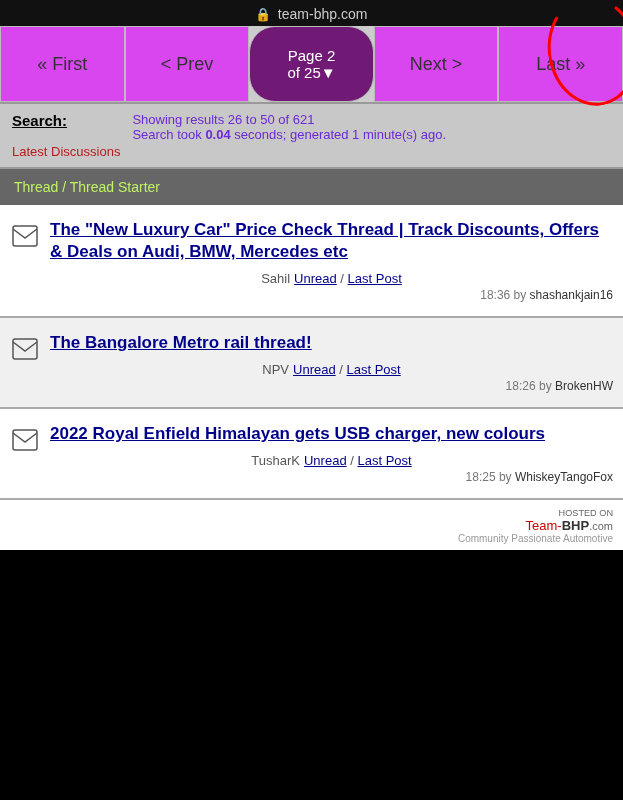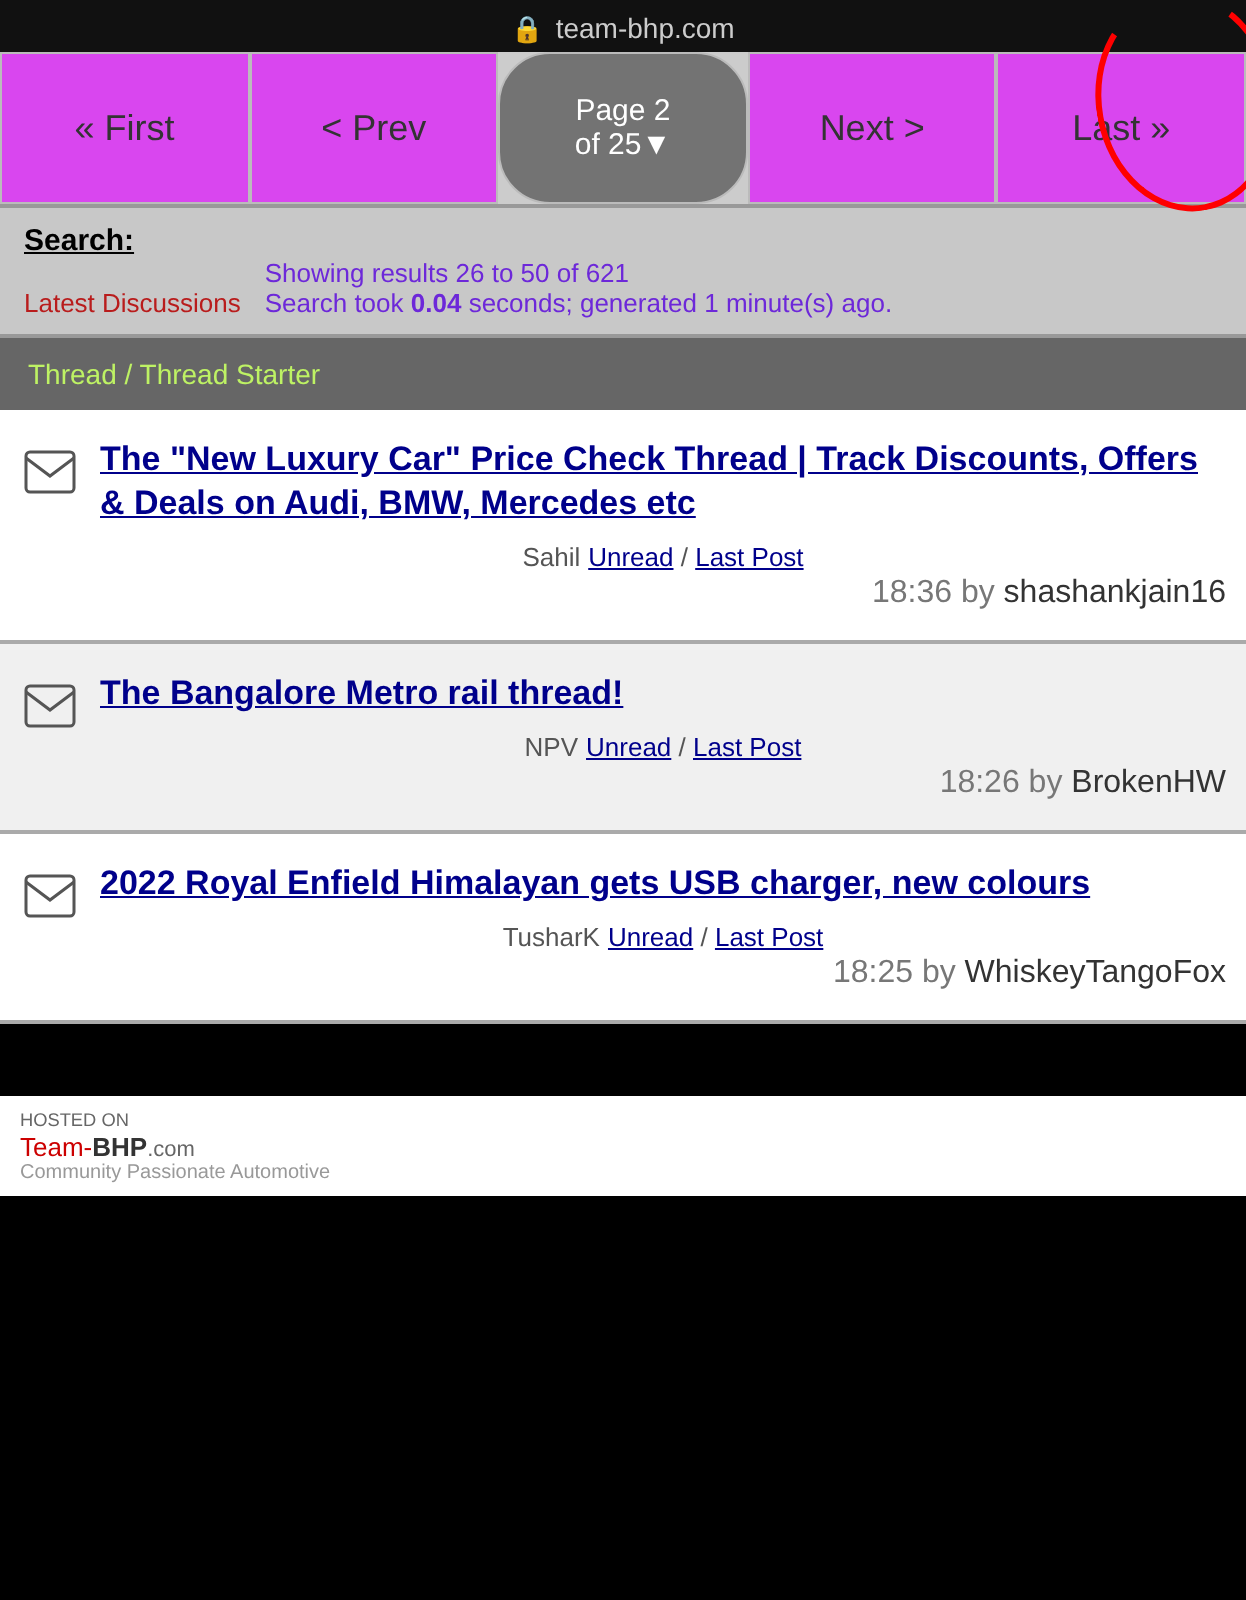--- a/index.html
+++ b/index.html
@@ -42,21 +42,21 @@
       cursor: pointer;
       background: #d946ef;
       border: 1px solid #bbb;
       font-weight: normal;
       text-decoration: none;
       display: flex;
       align-items: center;
       justify-content: center;
     }
     .page-btn.current {
-      background: #737373;
+      background: #701a75;
       color: #fff;
       border-radius: 26px;
     }
 
     
     .red-circle {
       position: absolute;
       top: -30px;
       right: -15px;
       width: 90px;
@@ -69,21 +69,21 @@
       border-top-color: transparent;
     }
 
     
     .search-section {
       background: #c8c8c8;
       padding: 8px 12px;
       border-bottom: 2px solid #999;
       display: flex;
       gap: 12px;
-      align-items: flex-end;
+      align-items: flex-start;
     }
     .search-label {
       font-size: 15px;
       font-weight: bold;
       color: #000;
       text-decoration: underline;
       min-width: 60px;
     }
     .search-sub {
       font-size: 13px;
@@ -152,35 +152,34 @@
       font-size: 13px;
       color: #555;
       text-align: right;
     }
     .thread-actions a {
       color: #00008B;
       text-decoration: underline;
       cursor: pointer;
     }
     .thread-last-post {
-      font-size: 16px;
+      font-size: 12px;
       color: #777;
       text-align: right;
       margin-top: 2px;
     }
     .thread-last-post span {
       color: #333;
     }
 
     
     .footer {
       background: #fff;
       padding: 6px 10px;
-      text-align: left;
-      margin-top: 36px;
+      text-align: right;
     }
     .footer-logo {
       font-size: 11px;
       color: #666;
     }
     .footer-logo .logo-text {
       color: #c00;
       font-weight: normal;
       font-size: 13px;
     }

